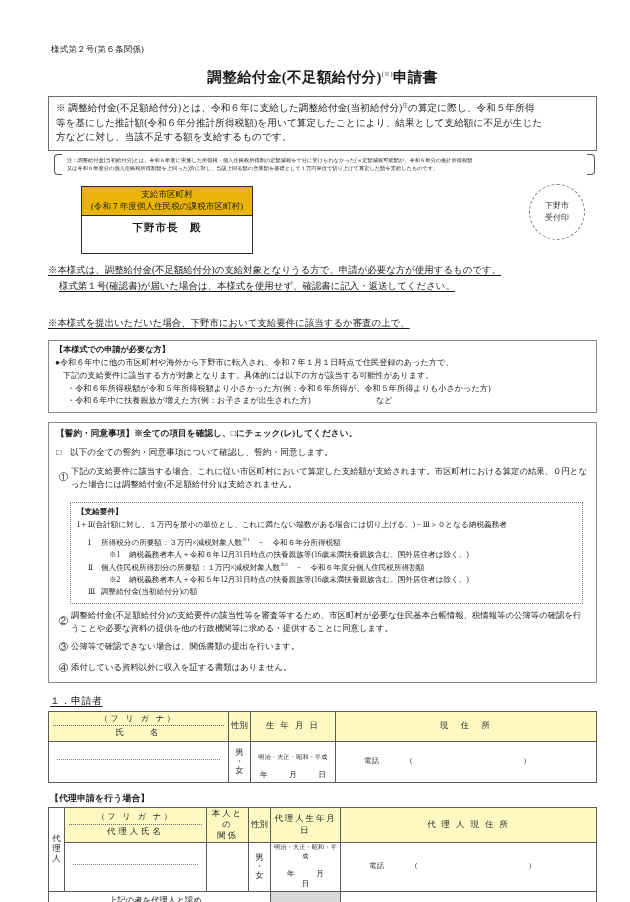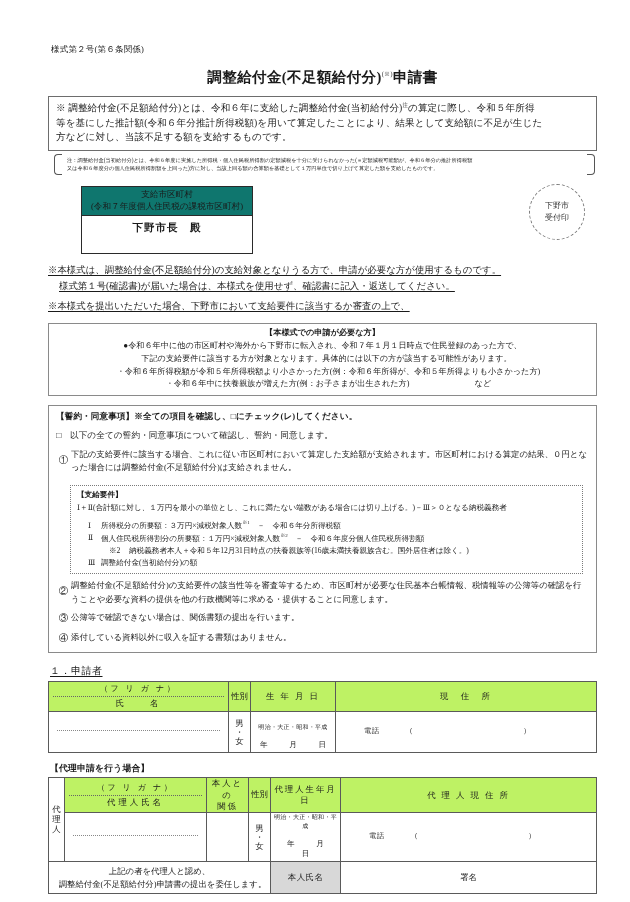--- a/index.html
+++ b/index.html
@@ -86,21 +86,21 @@
     min-height: 46px;
   }
   .muni-box {
     width: 170px;
     margin-left: 33px;
     border: 1.6px solid #2a2a2a;
     font-size: 8.6px;
     text-align: center;
   }
   .muni-head {
-    background: #0f766e;
+    background: #eab308;
     border-bottom: 1.4px solid #2a2a2a;
     padding: 2px 2px 3px;
     line-height: 1.38;
   }
   .muni-body {
     padding: 5px 2px 18px;
     font-size: 10.5px;
     font-weight: bold;
     letter-spacing: 1px;
   }
@@ -127,31 +127,30 @@
     font-size: 9.4px;
     line-height: 1.62;
     letter-spacing: .05px;
     text-decoration: underline;
     text-underline-offset: 1.5px;
     display: block;
     width: fit-content;
     max-width: 100%;
   }
   .notice-line.indent { margin-left: 11px; }
-  .notice-group + .notice-group { margin-top: 5px; }
+  .notice-group + .notice-group { margin-top: 22px; }
 
   
   .who-box {
     border: 1px solid #8a8a8a;
     margin-top: 9px;
     padding: 3px 6px 4px 6px;
     font-size: 8.1px;
     line-height: 1.58;
     letter-spacing: .05px;
-    text-align: center;
   }
   .who-box .l1 { font-weight: bold; }
   .who-box .sub  { margin-left: 8px; }
   .who-box .sub2 { margin-left: 12px; }
 
   
   .pledge-box {
     border: 1px solid #8a8a8a;
     margin-top: 9px;
     padding: 4px 7px 6px 7px;
@@ -219,21 +218,21 @@
     border: 1.6px solid #1f1f1f;
   }
   table.form td {
     border: 1px solid #5a5a5a;
     vertical-align: middle;
     text-align: center;
     font-size: 8.4px;
     padding: 0;
   }
   td.hd {
-    background: #bef264;
+    background: #fef9c3;
     letter-spacing: 2px;
     height: 25px;
     line-height: 1.35;
   }
   td.hd .fur {
     display: block;
     font-size: 8px;
     letter-spacing: 2.5px;
     border-bottom: 1px dotted #666;
     padding: 2px 14px 1px;
@@ -386,20 +385,23 @@
       <div class="pledge-num">①</div>
       <div class="pledge-text">下記の支給要件に該当する場合、これに従い市区町村において算定した支給額が支給されます。市区町村における算定の結果、０円となった場合には調整給付金(不足額給付分)は支給されません。</div>
     </div>
 
     <div class="req-box">
       <div class="req-head">【支給要件】</div>
       <div class="req-formula">Ⅰ＋Ⅱ(合計額に対し、１万円を最小の単位とし、これに満たない端数がある場合には切り上げる。)－Ⅲ＞０となる納税義務者</div>
       <div class="req-list">
         <div class="req-row">
           <span class="rn">Ⅰ</span><span>所得税分の所要額：３万円×減税対象人数</span><sup class="mk">※1</sup><span>　－　令和６年分所得税額</span>
+        </div>
+        <div class="req-note">
+          <span class="nn">※1</span><span>納税義務者本人＋令和６年12月31日時点の扶養親族等(16歳未満扶養親族含む。国外居住者は除く。)</span>
         </div>
         <div class="req-row">
           <span class="rn">Ⅱ</span><span>個人住民税所得割分の所要額：１万円×減税対象人数</span><sup class="mk">※2</sup><span>　－　令和６年度分個人住民税所得割額</span>
         </div>
         <div class="req-note">
           <span class="nn">※2</span><span>納税義務者本人＋令和５年12月31日時点の扶養親族等(16歳未満扶養親族含む。国外居住者は除く。)</span>
         </div>
         <div class="req-row">
           <span class="rn">Ⅲ</span><span>調整給付金(当初給付分)の額</span>
         </div>

